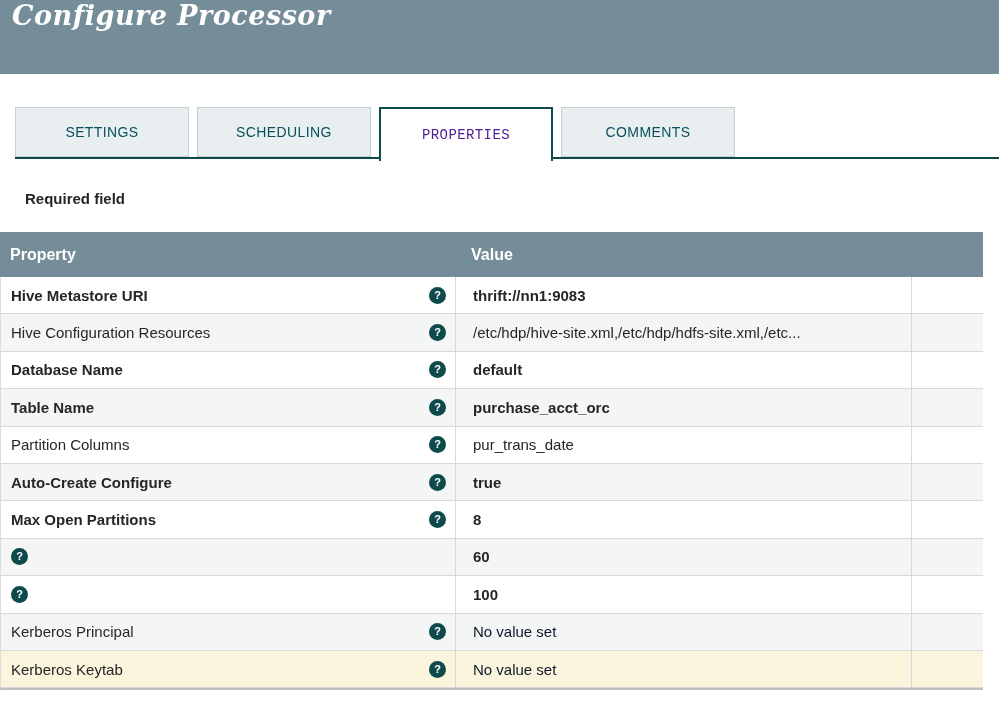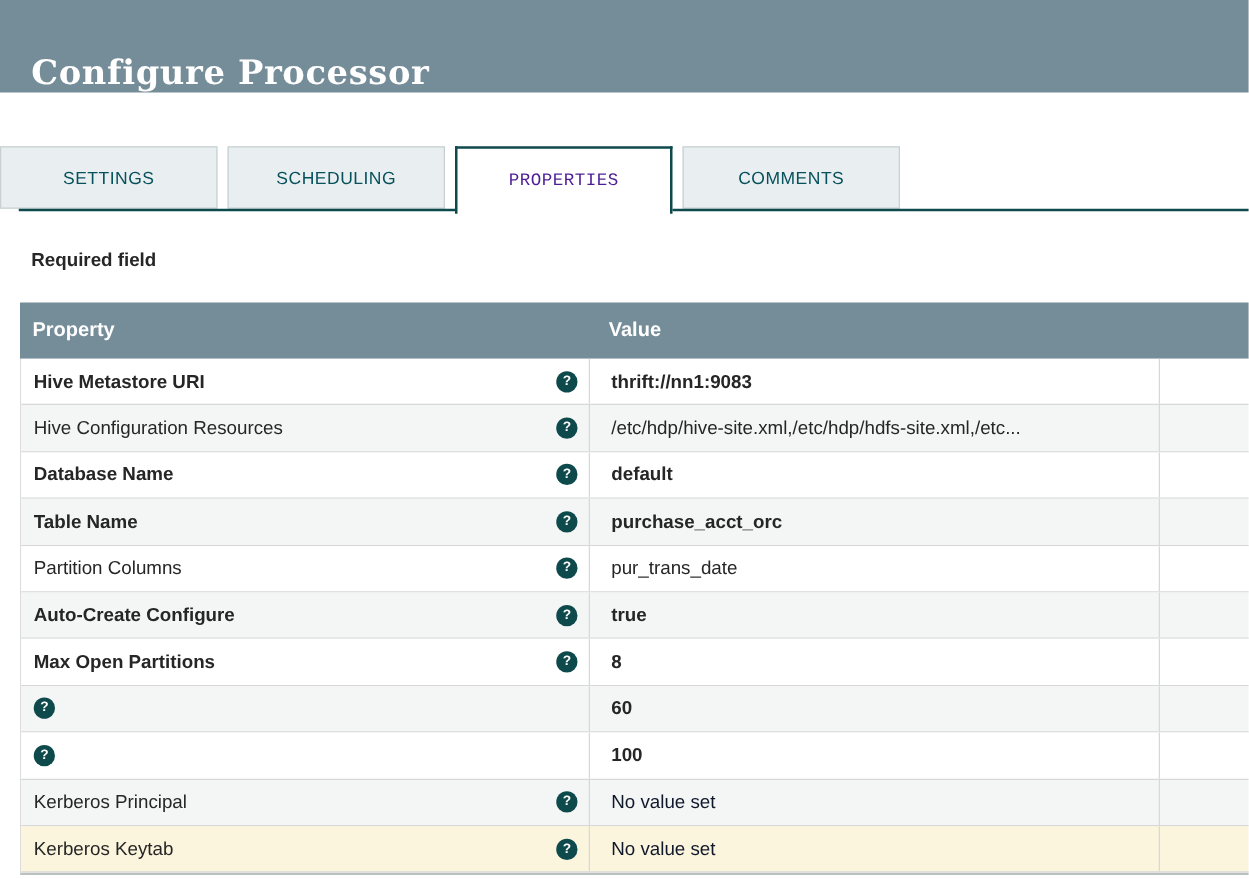--- a/index.html
+++ b/index.html
@@ -1,40 +1,40 @@
 <!DOCTYPE html>
 <html><head>
 <meta charset="utf-8">
 <style>
   * { margin:0; padding:0; box-sizing:border-box; }
   html,body { width:999px; height:703px; background:#ffffff; overflow:hidden;
     font-family:"Liberation Sans", sans-serif; color:#262626; }
 
   
-  .dialog-header { height:74px; background:#758d99; display:flex; align-items:flex-end;
-    padding-left:25px; }
+  .dialog-header { height:74px; background:#758d99; display:flex; align-items:flex-start;
+    padding-left:12px;font-style:italic; }
   .dialog-title { font-family:"DejaVu Serif", serif; font-weight:bold; font-size:27px;
     color:#ffffff; letter-spacing:0.5px; }
 
   
-  .tab-bar { position:relative; margin-top:43px; height:54px; }
+  .tab-bar { position:relative; margin-top:33px; height:54px; padding-left:15px; }
   .tab-underline { position:absolute; left:15px; right:0; top:50px; height:2px;
     background:#0e4a4c; z-index:2; }
   .tabs { display:flex; gap:8px; align-items:flex-start; height:100%; }
   .tab { width:174px; height:50px; background:#e9eef0; border:1px solid #c8d0d2;
     display:flex; align-items:center; justify-content:center; font-size:14px;
     letter-spacing:0.4px; color:#07515c; cursor:pointer; position:relative; z-index:1; }
   .tab.active { z-index:3; height:54px; background:#ffffff; border:2px solid #0e4a4c;
     border-bottom:none; color:#4c1d95;font-family:Liberation Mono, monospace; }
 
   
   .legend { margin:29px 0 0 25px; font-weight:bold; font-size:15px; color:#262626; }
 
   
-  .ptable { margin:25px 0 0 16px; width:983px; }
+  .ptable { margin:25px 0 0 0; width:983px; }
   .thead { display:flex; height:45px; background:#758d99; color:#ffffff;
     font-weight:bold; font-size:16px; align-items:center; }
   .thead .col-property { width:454px; padding-left:10px; }
   .thead .col-value { width:456px; padding-left:17px; }
   .thead .col-filler { flex:1; }
   .rows { border-left:1px solid #dcdcdc; border-bottom:2px solid #b9c0c2; }
   .row { display:flex; height:37.4px; border-bottom:1px solid #d8d8d8;
     background:#ffffff; font-size:15px; cursor:pointer; }
   .row.alt { background:#f4f6f6; }
   .row.highlight { background:#fbf5dd; }

